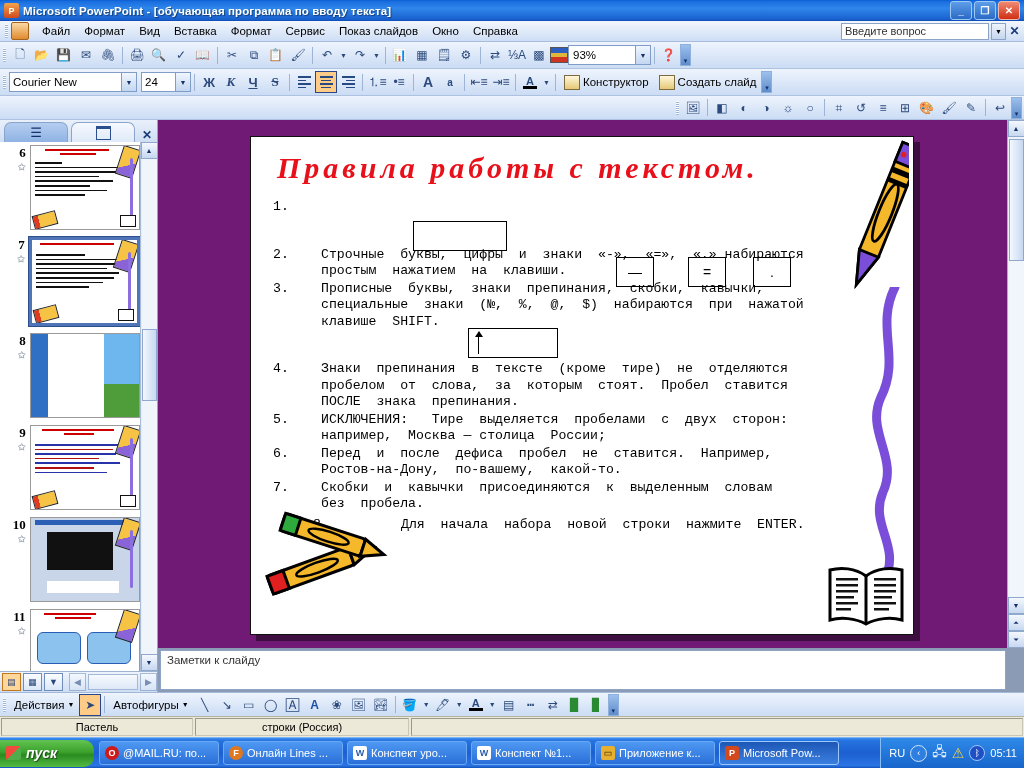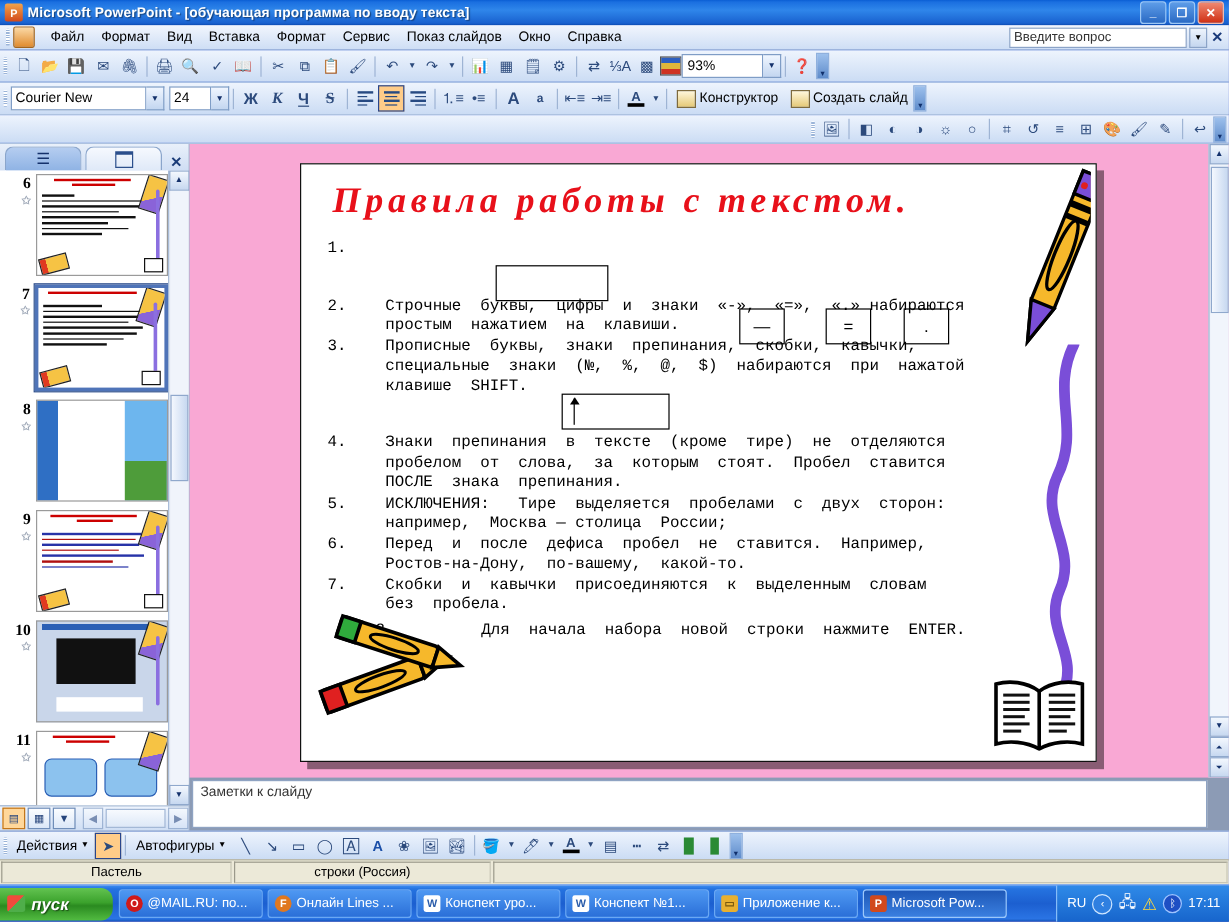--- a/index.html
+++ b/index.html
@@ -118,21 +118,21 @@
   .sbthumb{position:absolute;left:0;width:13px;height:70px;top:170px;
     background:linear-gradient(90deg,#f4f8fe,#c7d8f0);border:1px solid #8fa8cc;}
   .viewbtns{height:20px;flex:0 0 20px;display:flex;align-items:center;gap:2px;padding-left:2px;
     background:linear-gradient(180deg,#eef4fd,#cfdef4);border-top:1px solid #9fb4d2;}
   .vbtn{width:17px;height:16px;border:1px solid #6f8db8;background:linear-gradient(180deg,#fbfdff,#dbe7f8);
     display:flex;align-items:center;justify-content:center;font-size:9px;color:#27457c;}
   .vbtn.sel{background:#ffd79a;border-color:#c3761a;}
 
   
   .workarea{flex:1;display:flex;flex-direction:column;min-width:0;}
-  .canvas{flex:1;position:relative;background:#f9a8d4;overflow:hidden;}
+  .canvas{flex:1;position:relative;background:#701a75;overflow:hidden;}
   .slide{position:absolute;left:92px;top:16px;width:662px;height:497px;background:#fff;
     border:1px solid #111;box-shadow:6px 6px 0 rgba(0,0,0,.45);}
   .slide-title{position:absolute;left:26px;top:14px;font-family:"Liberation Serif",serif;
     font-style:italic;font-weight:bold;font-size:30px;color:#e8101a;letter-spacing:4px;
     white-space:nowrap;}
   .rules{position:absolute;left:4px;top:62px;right:4px;font-family:"Liberation Mono","DejaVu Sans Mono",monospace;
     font-size:13.2px;color:#000;line-height:16.5px;}
   .rule{display:flex;margin-bottom:1px;}
   .rnum{width:48px;flex:0 0 48px;text-align:left;padding-left:18px;}
   .rtext{flex:1;white-space:pre-wrap;}
@@ -720,16 +720,16 @@
     </div>
 
     <div class="tray">
       <span>RU</span>
       <span style="display:inline-flex;width:15px;height:15px;border-radius:50%;background:#2f7fe0;
                    border:1px solid #cfe6ff;align-items:center;justify-content:center;font-size:9px;">‹</span>
       <span style="font-size:13px;">🖧</span>
       <span style="color:#ffd83d;font-size:14px;">⚠</span>
       <span style="display:inline-flex;width:14px;height:14px;border-radius:50%;background:#1e4fc4;
                    border:1px solid #9fc4ff;align-items:center;justify-content:center;font-size:9px;">ᛒ</span>
-      <span>17:11</span>
+      <span>05:11</span>
     </div>
   </div>
 </div>
 
 </body></html>

